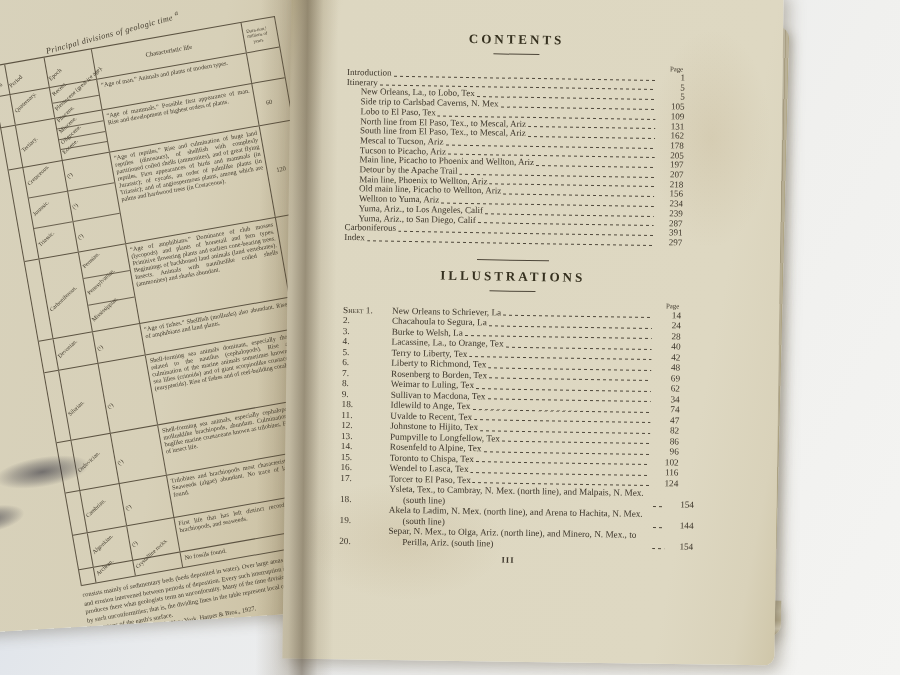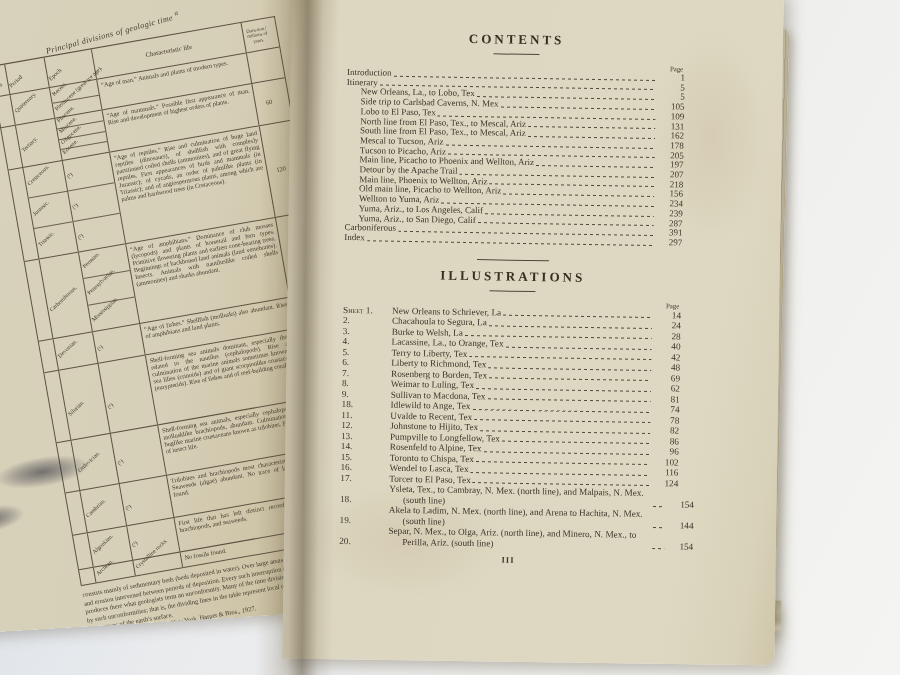--- a/index.html
+++ b/index.html
@@ -478,33 +478,33 @@
           <div class="trow">
     <span class="tnum">8.</span>
     <span class="tlabel">Weimar to Luling, Tex</span>
     <span class="tleader"></span>
     <span class="tpage">62</span>
   </div>
           <div class="trow">
     <span class="tnum">9.</span>
     <span class="tlabel">Sullivan to Macdona, Tex</span>
     <span class="tleader"></span>
-    <span class="tpage">81</span>
+    <span class="tpage">34</span>
   </div>
           <div class="trow">
     <span class="tnum">18.</span>
     <span class="tlabel">Idlewild to Ange, Tex</span>
     <span class="tleader"></span>
     <span class="tpage">74</span>
   </div>
           <div class="trow">
     <span class="tnum">11.</span>
     <span class="tlabel">Uvalde to Recent, Tex</span>
     <span class="tleader"></span>
-    <span class="tpage">78</span>
+    <span class="tpage">47</span>
   </div>
           <div class="trow">
     <span class="tnum">12.</span>
     <span class="tlabel">Johnstone to Hijito, Tex</span>
     <span class="tleader"></span>
     <span class="tpage">82</span>
   </div>
           <div class="trow">
     <span class="tnum">13.</span>
     <span class="tlabel">Pumpville to Longfellow, Tex</span>

